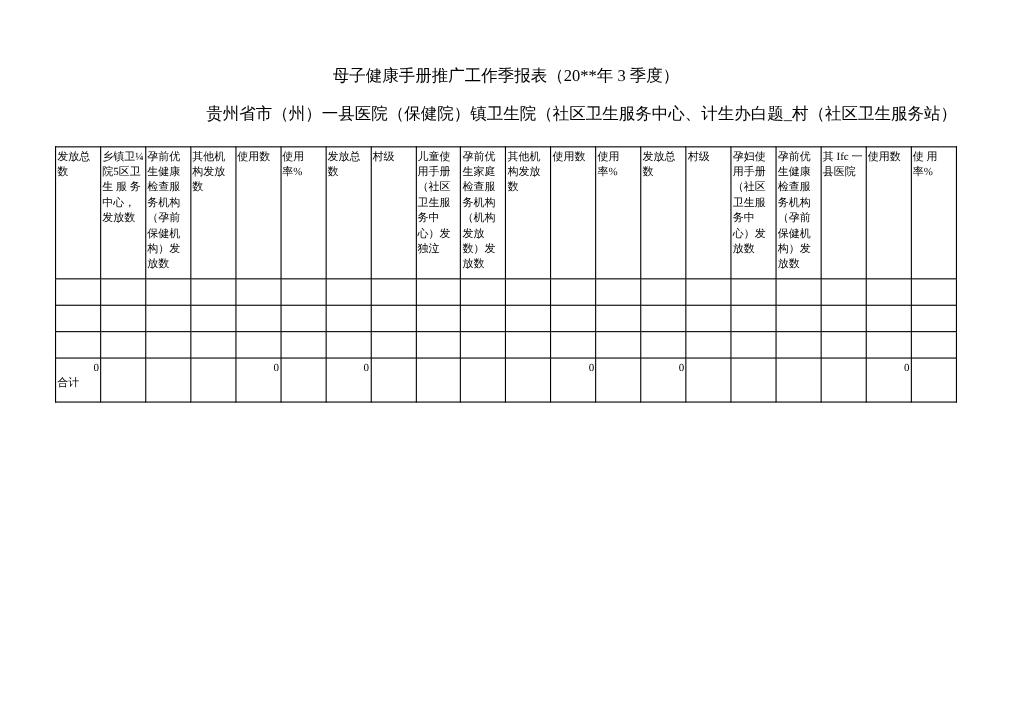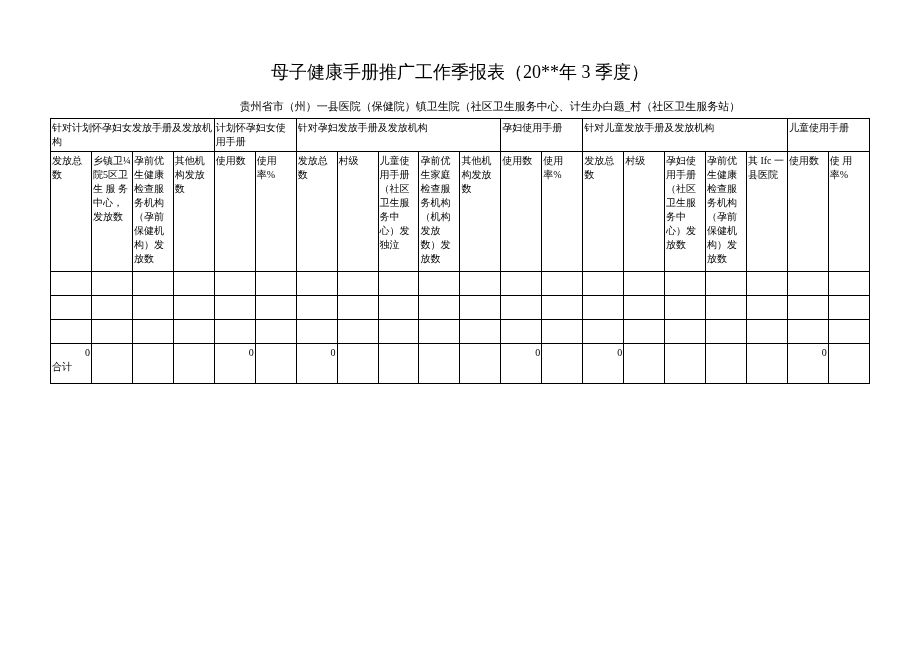--- a/index.html
+++ b/index.html
@@ -9,29 +9,29 @@
     }
     body {
       font-family: "SimSun", "宋体", serif;
       background: #ffffff;
       padding: 40px 50px;
       font-size: 11px;
       color: #000;
     }
     .title {
       text-align: center;
-      font-size: 18px;
+      font-size: 15px;
       font-weight: normal;
       margin-bottom: 15px;
       margin-top: 20px;
     }
     .subtitle {
-      text-align: center;
-      font-size: 11px;
-      margin-bottom: 4px;
+      text-align: right;
+      font-size: 15px;
+      margin-bottom: 20px;
       padding-left: 60px;
     }
     table {
       border-collapse: collapse;
       width: 100%;
       table-layout: fixed;
     }
     th, td {
       border: 1px solid #000;
       padding: 2px 1px;
@@ -57,28 +57,20 @@
     }
   </style>
 </head>
 <body>
 
 <h1 class="title">母子健康手册推广工作季报表（20**年 3 季度）</h1>
 <p class="subtitle">贵州省市（州）一县医院（保健院）镇卫生院（社区卫生服务中心、计生办白题_村（社区卫生服务站）</p>
 
 <table>
   <thead>
-    <tr class="header-row-1">
-      <th colspan="4">针对计划怀孕妇女发放手册及发放机构</th>
-      <th colspan="2">计划怀孕妇女使用手册</th>
-      <th colspan="5">针对孕妇发放手册及发放机构</th>
-      <th colspan="2">孕妇使用手册</th>
-      <th colspan="5">针对儿童发放手册及发放机构</th>
-      <th colspan="2">儿童使用手册</th>
-    </tr>
     <tr class="header-row-2">
       <th>发放总数</th>
       <th>乡镇卫¼院5区卫生 服 务中心，发放数</th>
       <th>孕前优生健康检查服务机构（孕前保健机构）发放数</th>
       <th>其他机构发放数</th>
       <th>使用数</th>
       <th>使用率%</th>
       <th>发放总数</th>
       <th>村级</th>
       <th>儿童使用手册（社区卫生服务中心）发独泣</th>

